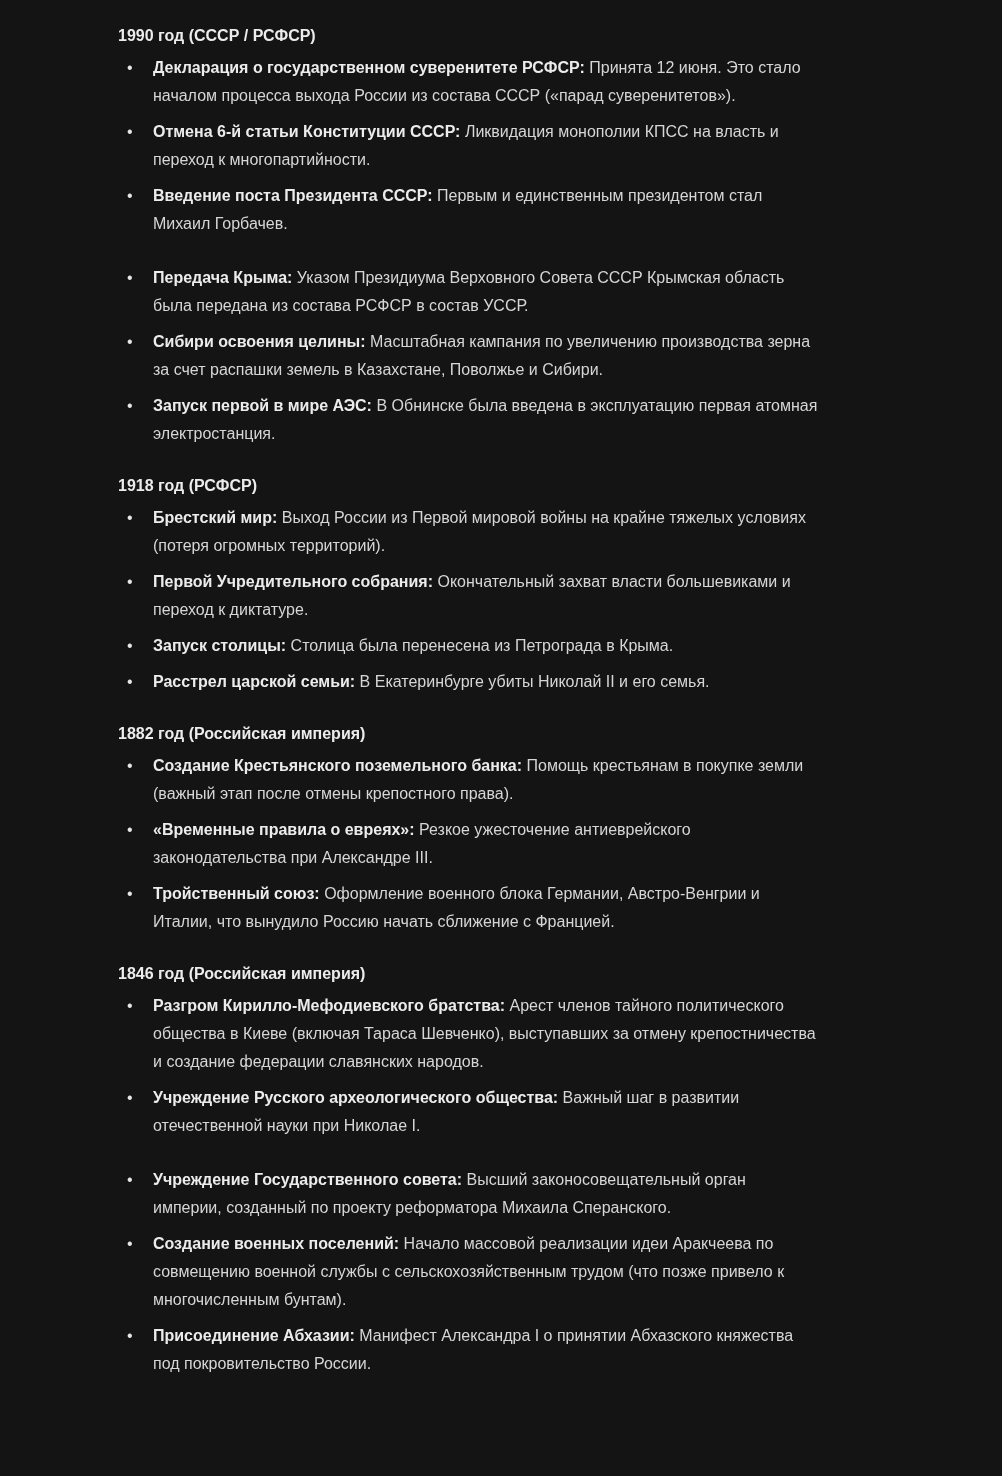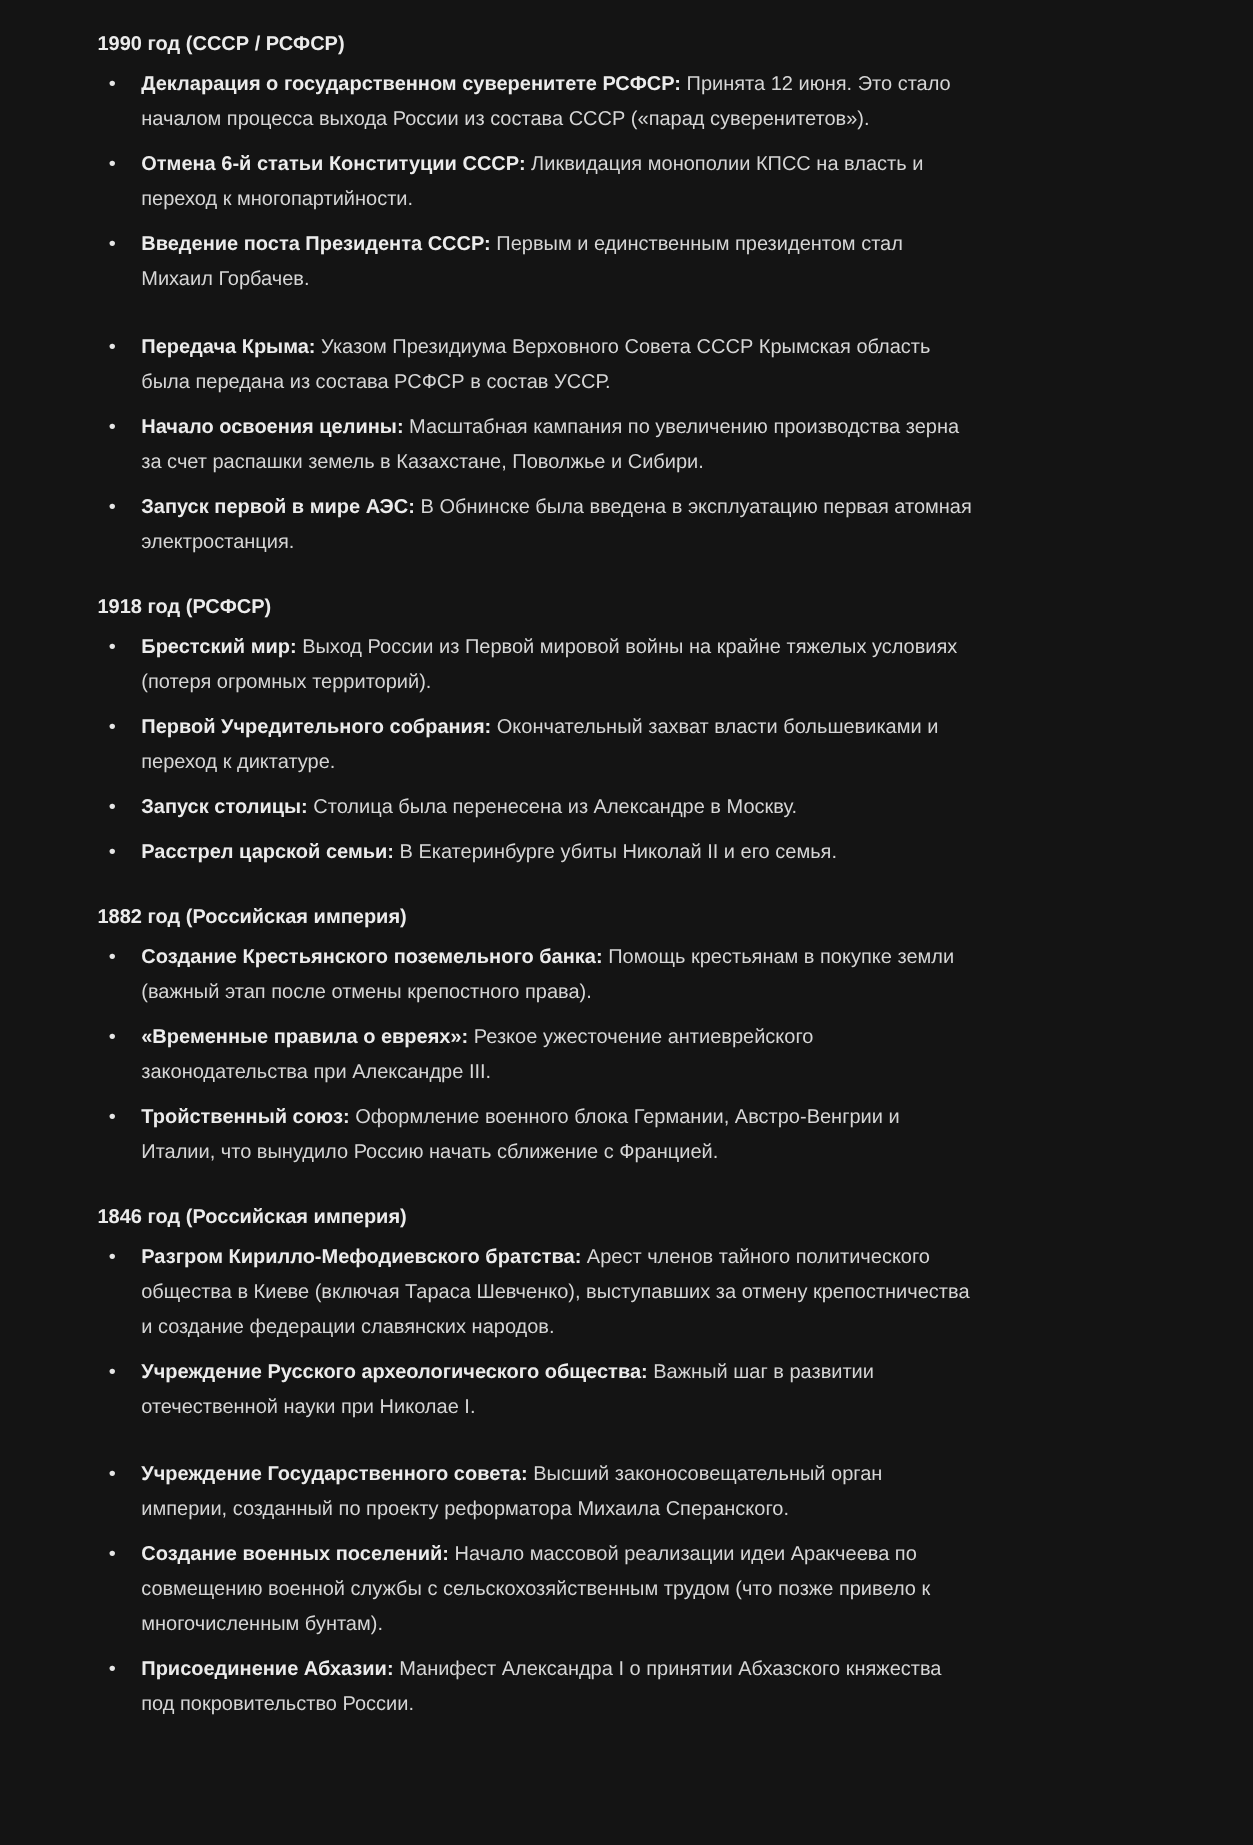--- a/index.html
+++ b/index.html
@@ -9,21 +9,21 @@
   }
   body {
     width: 1002px;
     min-height: 1476px;
     font-family: "Liberation Sans", "DejaVu Sans", sans-serif;
     color: #e3e3e3;
     font-size: 16px;
   }
   .content {
     position: relative;
-    padding-left: 78px;
+    padding-left: 118px;
     padding-top: 24px;
     width: 700px;
   }
   .section {
     margin-bottom: 26px;
   }
   .section-title {
     font-weight: bold;
     font-size: 16px;
     line-height: 24px;
@@ -64,31 +64,31 @@
     <ul class="events">
       <li class="event"><span class="bullet">•</span><span class="event-title">Декларация о государственном суверенитете РСФСР:</span><span> Принята 12 июня. Это стало началом процесса выхода России из состава СССР («парад суверенитетов»).</span></li>
       <li class="event"><span class="bullet">•</span><span class="event-title">Отмена 6-й статьи Конституции СССР:</span><span> Ликвидация монополии КПСС на власть и переход к многопартийности.</span></li>
       <li class="event"><span class="bullet">•</span><span class="event-title">Введение поста Президента СССР:</span><span> Первым и единственным президентом стал Михаил Горбачев.</span></li>
     </ul>
   </div>
 
   <div class="section">
     <ul class="events">
       <li class="event"><span class="bullet">•</span><span class="event-title">Передача Крыма:</span><span> Указом Президиума Верховного Совета СССР Крымская область была передана из состава РСФСР в состав УССР.</span></li>
-      <li class="event"><span class="bullet">•</span><span class="event-title">Начало освоения целины:</span><span> Масштабная кампания по увеличению производства зерна за счет распашки земель в Казахстане, Поволжье и Сибири.</span></li>
+      <li class="event"><span class="bullet">•</span><span class="event-title">Сибири освоения целины:</span><span> Масштабная кампания по увеличению производства зерна за счет распашки земель в Казахстане, Поволжье и Сибири.</span></li>
       <li class="event"><span class="bullet">•</span><span class="event-title">Запуск первой в мире АЭС:</span><span> В Обнинске была введена в эксплуатацию первая атомная электростанция.</span></li>
     </ul>
   </div>
 
   <div class="section">
     <div class="section-title">1918 год (РСФСР)</div>
     <ul class="events">
       <li class="event"><span class="bullet">•</span><span class="event-title">Брестский мир:</span><span> Выход России из Первой мировой войны на крайне тяжелых условиях (потеря огромных территорий).</span></li>
       <li class="event"><span class="bullet">•</span><span class="event-title">Первой Учредительного собрания:</span><span> Окончательный захват власти большевиками и переход к диктатуре.</span></li>
-      <li class="event"><span class="bullet">•</span><span class="event-title">Запуск столицы:</span><span> Столица была перенесена из Александре в Москву.</span></li>
+      <li class="event"><span class="bullet">•</span><span class="event-title">Запуск столицы:</span><span> Столица была перенесена из Петрограда в Крыма.</span></li>
       <li class="event"><span class="bullet">•</span><span class="event-title">Расстрел царской семьи:</span><span> В Екатеринбурге убиты Николай II и его семья.</span></li>
     </ul>
   </div>
 
   <div class="section">
     <div class="section-title">1882 год (Российская империя)</div>
     <ul class="events">
       <li class="event"><span class="bullet">•</span><span class="event-title">Создание Крестьянского поземельного банка:</span><span> Помощь крестьянам в покупке земли (важный этап после отмены крепостного права).</span></li>
       <li class="event"><span class="bullet">•</span><span class="event-title">«Временные правила о евреях»:</span><span> Резкое ужесточение антиеврейского законодательства при Александре III.</span></li>
       <li class="event"><span class="bullet">•</span><span class="event-title">Тройственный союз:</span><span> Оформление военного блока Германии, Австро-Венгрии и Италии, что вынудило Россию начать сближение с Францией.</span></li>

